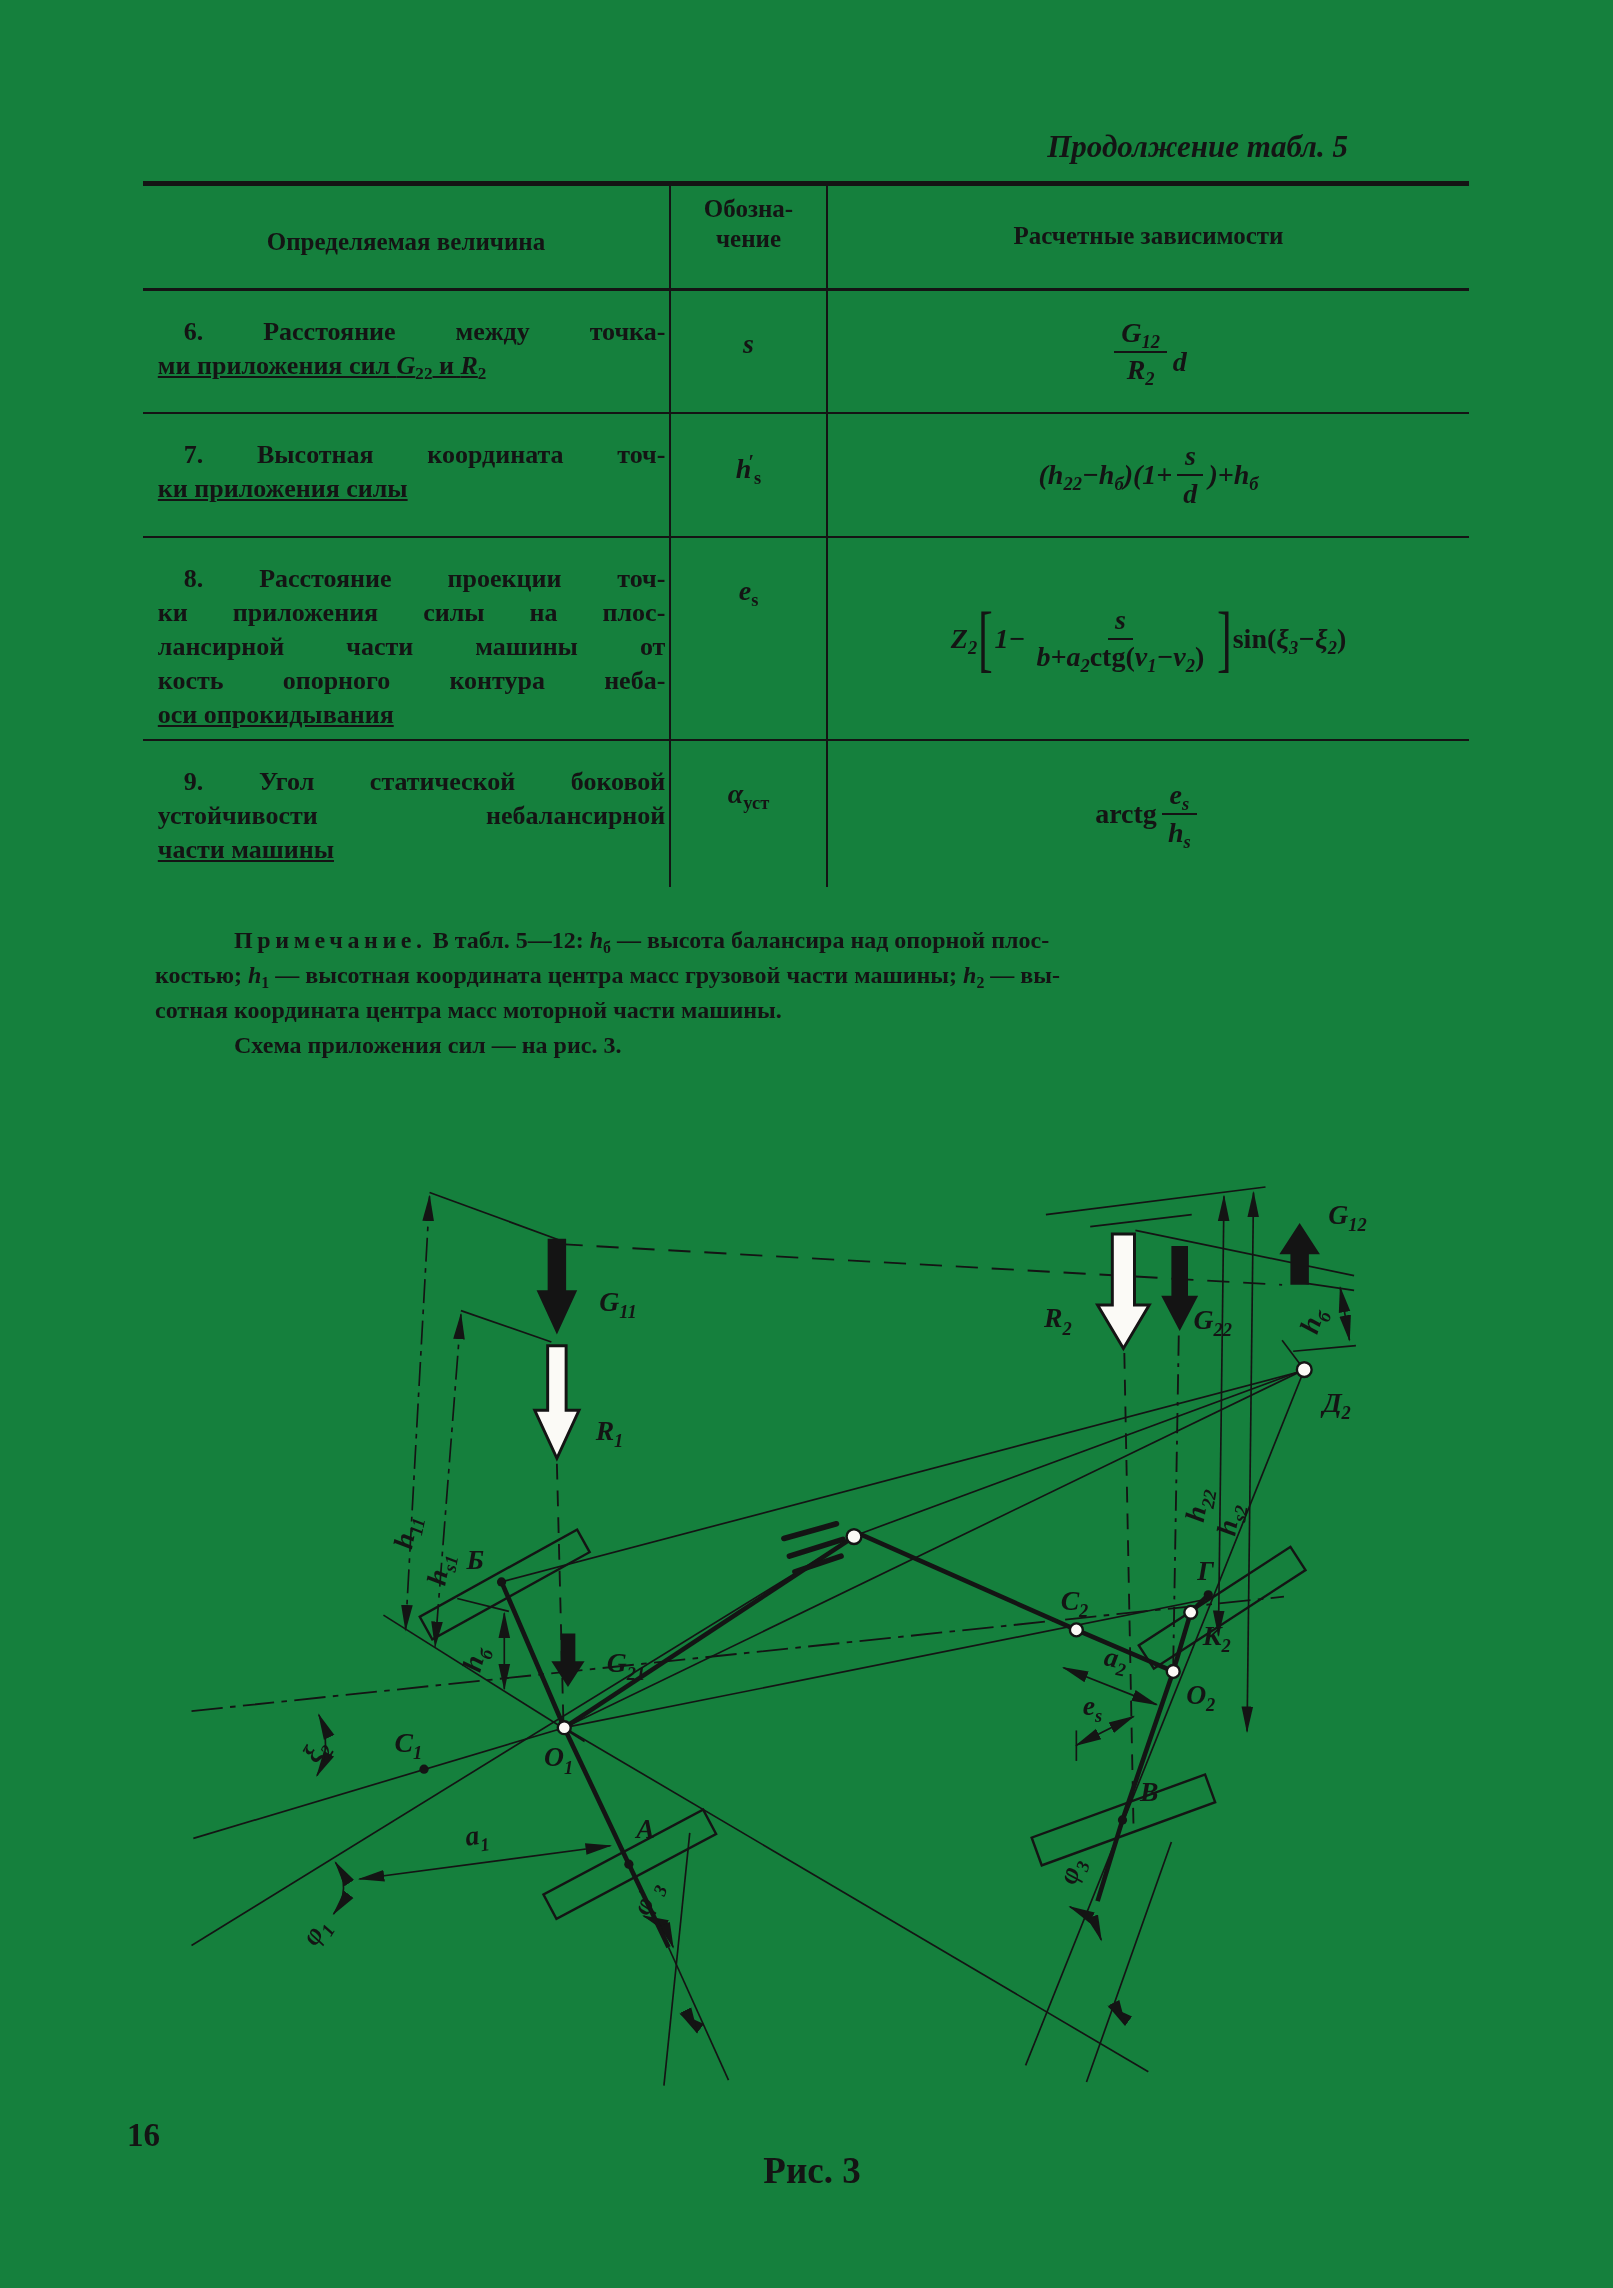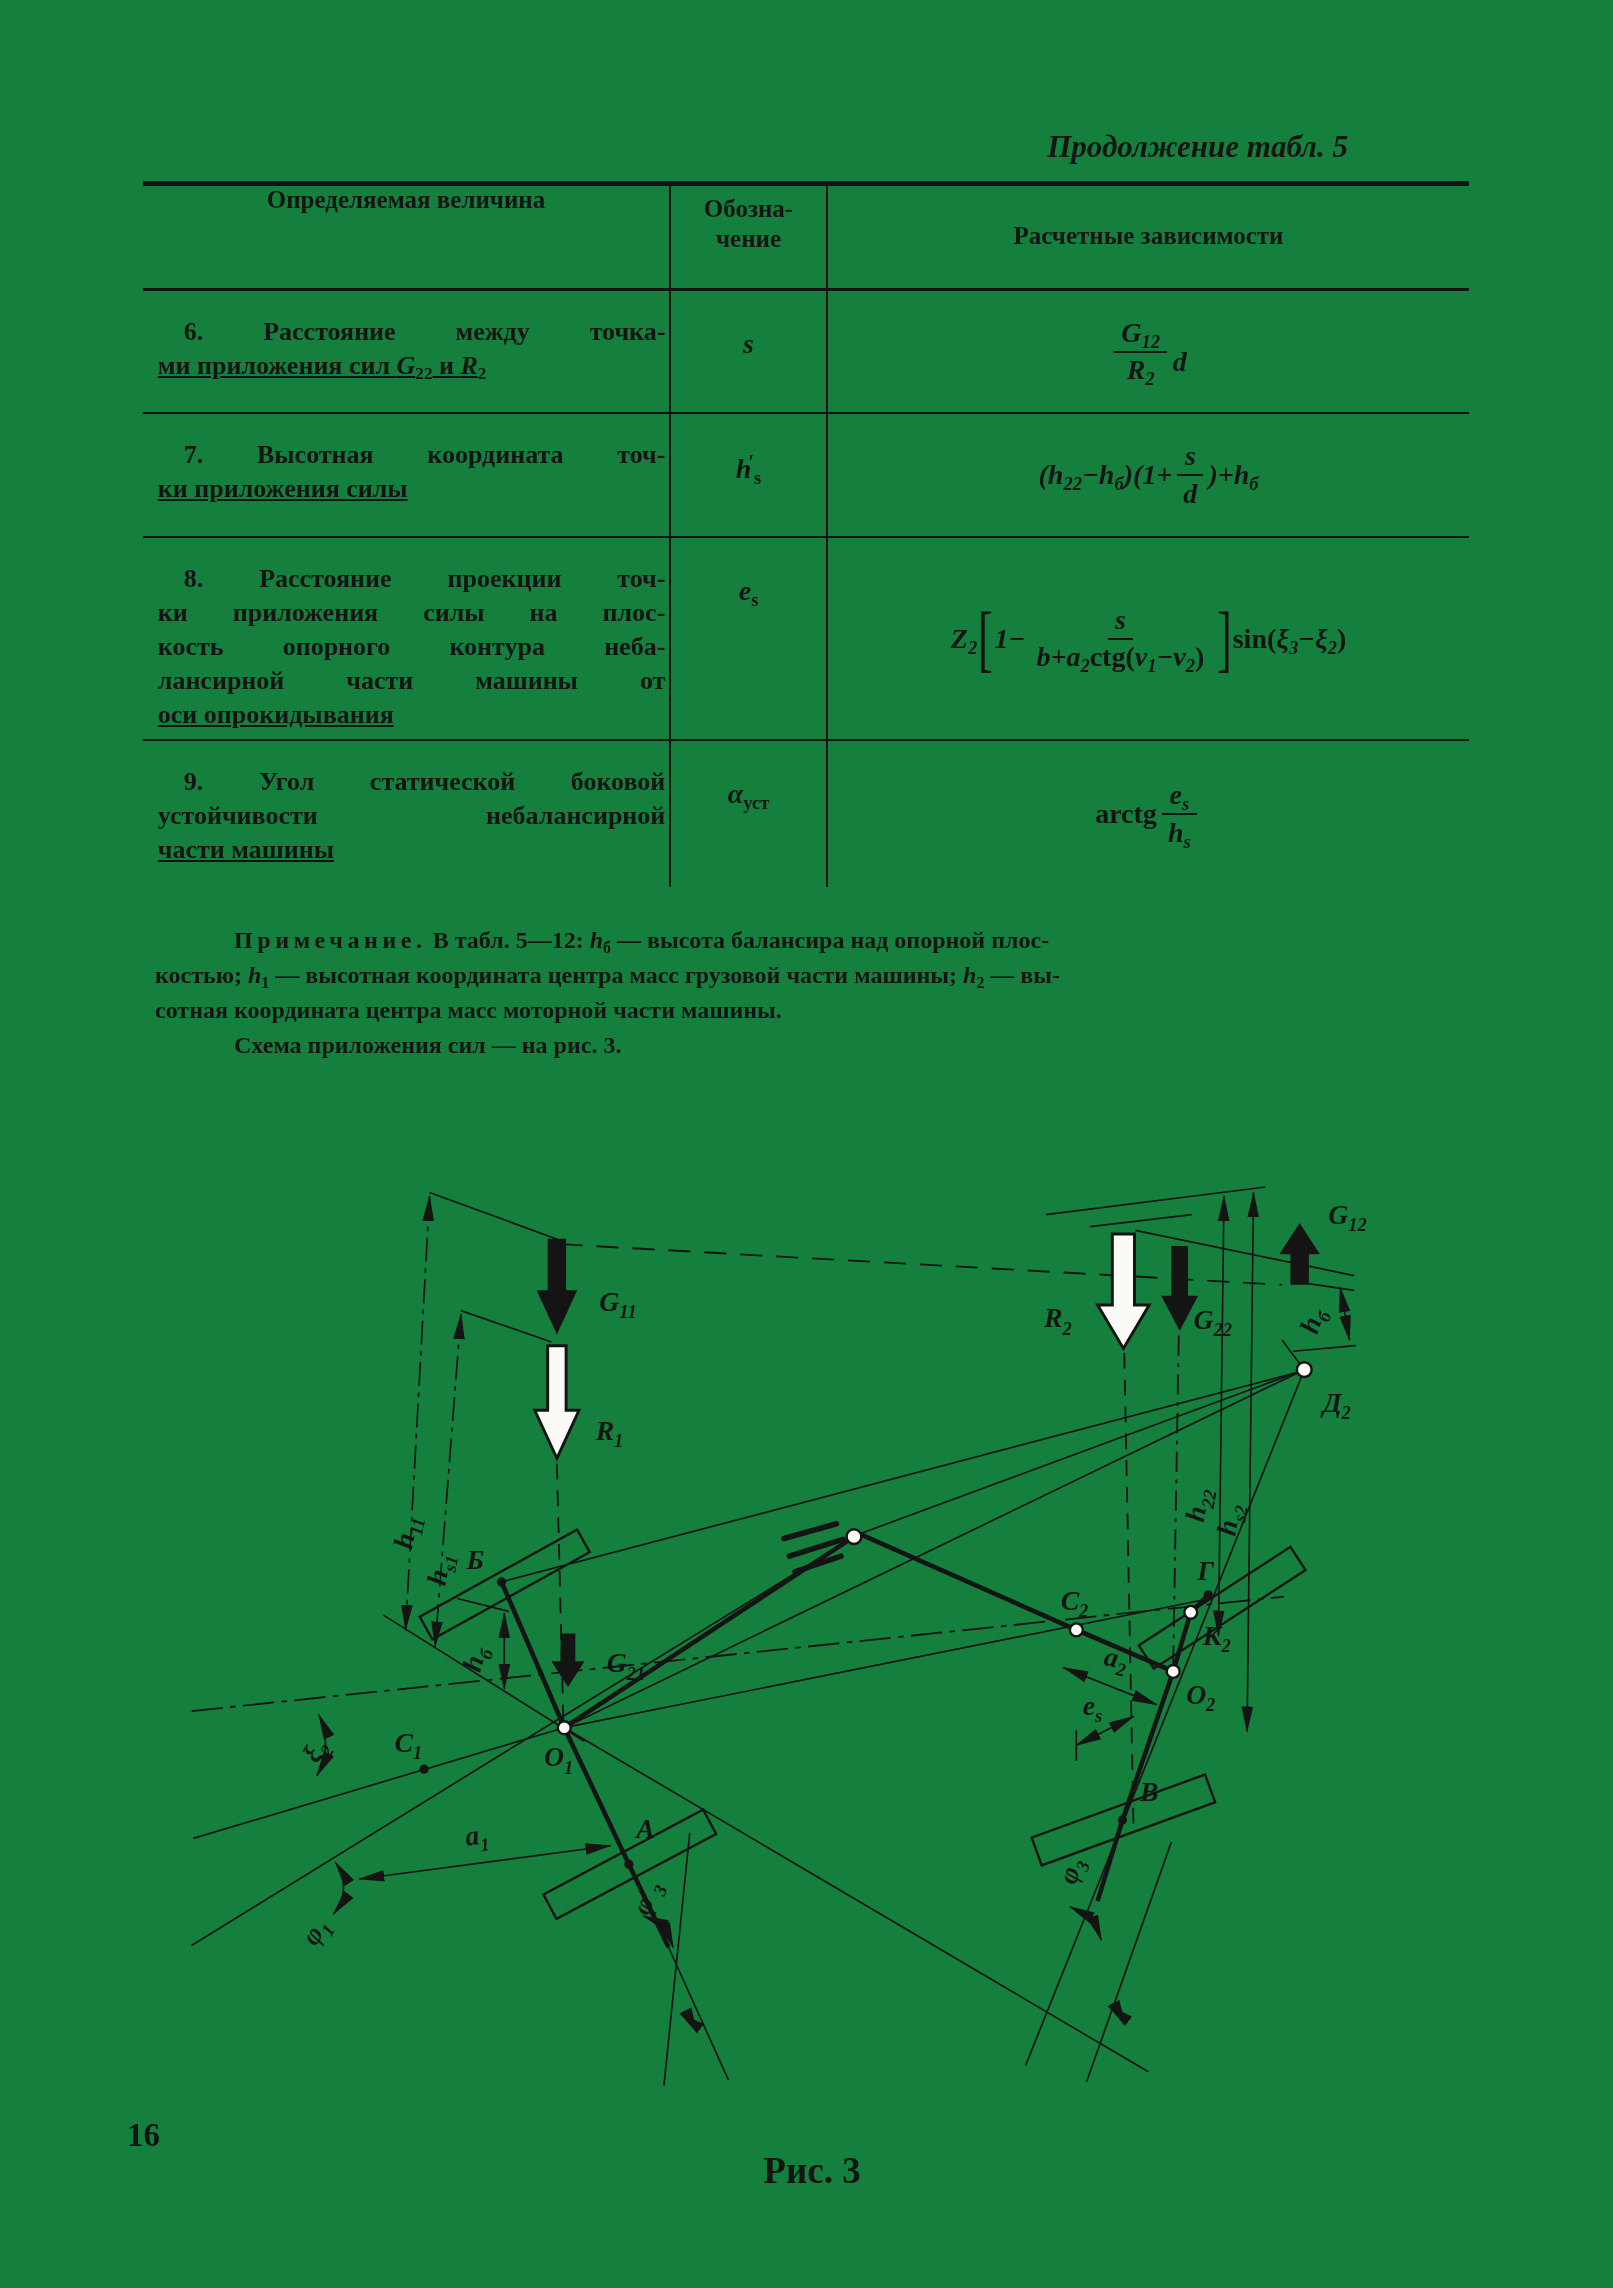--- a/index.html
+++ b/index.html
@@ -13,21 +13,21 @@
   .trow{display:grid;grid-template-columns:528px 157px 641px;}
   .c{box-sizing:border-box;}
   .cA,.cB{border-right:2.8px solid #141414;}
   .thead .c{border-bottom:3.7px solid #141414;min-height:105px;}
   .rline .c{border-bottom:2.8px solid #141414;}
   .r6 .c{min-height:123px;}
   .r7 .c{min-height:124px;}
   .r8 .c{min-height:203px;}
   .r9 .c{min-height:146px;}
   .hc{font-size:25px;font-weight:bold;text-align:center;}
-  .hc1{}
+  .hc1{padding-top:42px;}
   .hc2{padding-top:8px;line-height:30px;}
   .hc3{padding-top:36px;}
   .ct{font-size:26px;font-weight:bold;line-height:34px;padding:24px 3.7px 0 14.8px;}
   .ln{text-align:justify;text-align-last:justify;}
   .lnl{text-align:left;text-decoration:underline;}
   .ind{text-indent:26px;}
   .sym{font-size:28px;font-weight:bold;text-align:center;padding-top:37px;}
   .sym i{font-style:italic;}
   .fcell{display:flex;align-items:center;justify-content:center;
          font-size:28px;font-weight:bold;font-style:italic;}
@@ -116,22 +116,22 @@
           <span class="fd">d</span>
         </span>
         <span><span>)+h</span><sub>б</sub></span>
       </div>
     </div>
 
     <div class="trow rline r8">
       <div class="c cA ct">
         <div class="ln ind">8. Расстояние проекции точ-</div>
         <div class="ln">ки приложения силы на плос-</div>
+        <div class="ln">лансирной части машины от</div>
         <div class="ln">кость опорного контура неба-</div>
-        <div class="ln">лансирной части машины от</div>
         <div class="lnl">оси опрокидывания</div>
       </div>
       <div class="c cB sym"><i>e</i><sub>s</sub></div>
       <div class="c fcell">
         <span><span>Z</span><sub>2</sub></span>
         <span class="bk">[</span>
         <span>1−</span>
         <span class="fr">
           <span class="fn">s</span>
           <span class="fd"><span>b+a</span><sub>2</sub><span class="up">ctg(</span><span>ν</span><sub>1</sub><span>−ν</span><sub>2</sub><span class="up">)</span></span>

